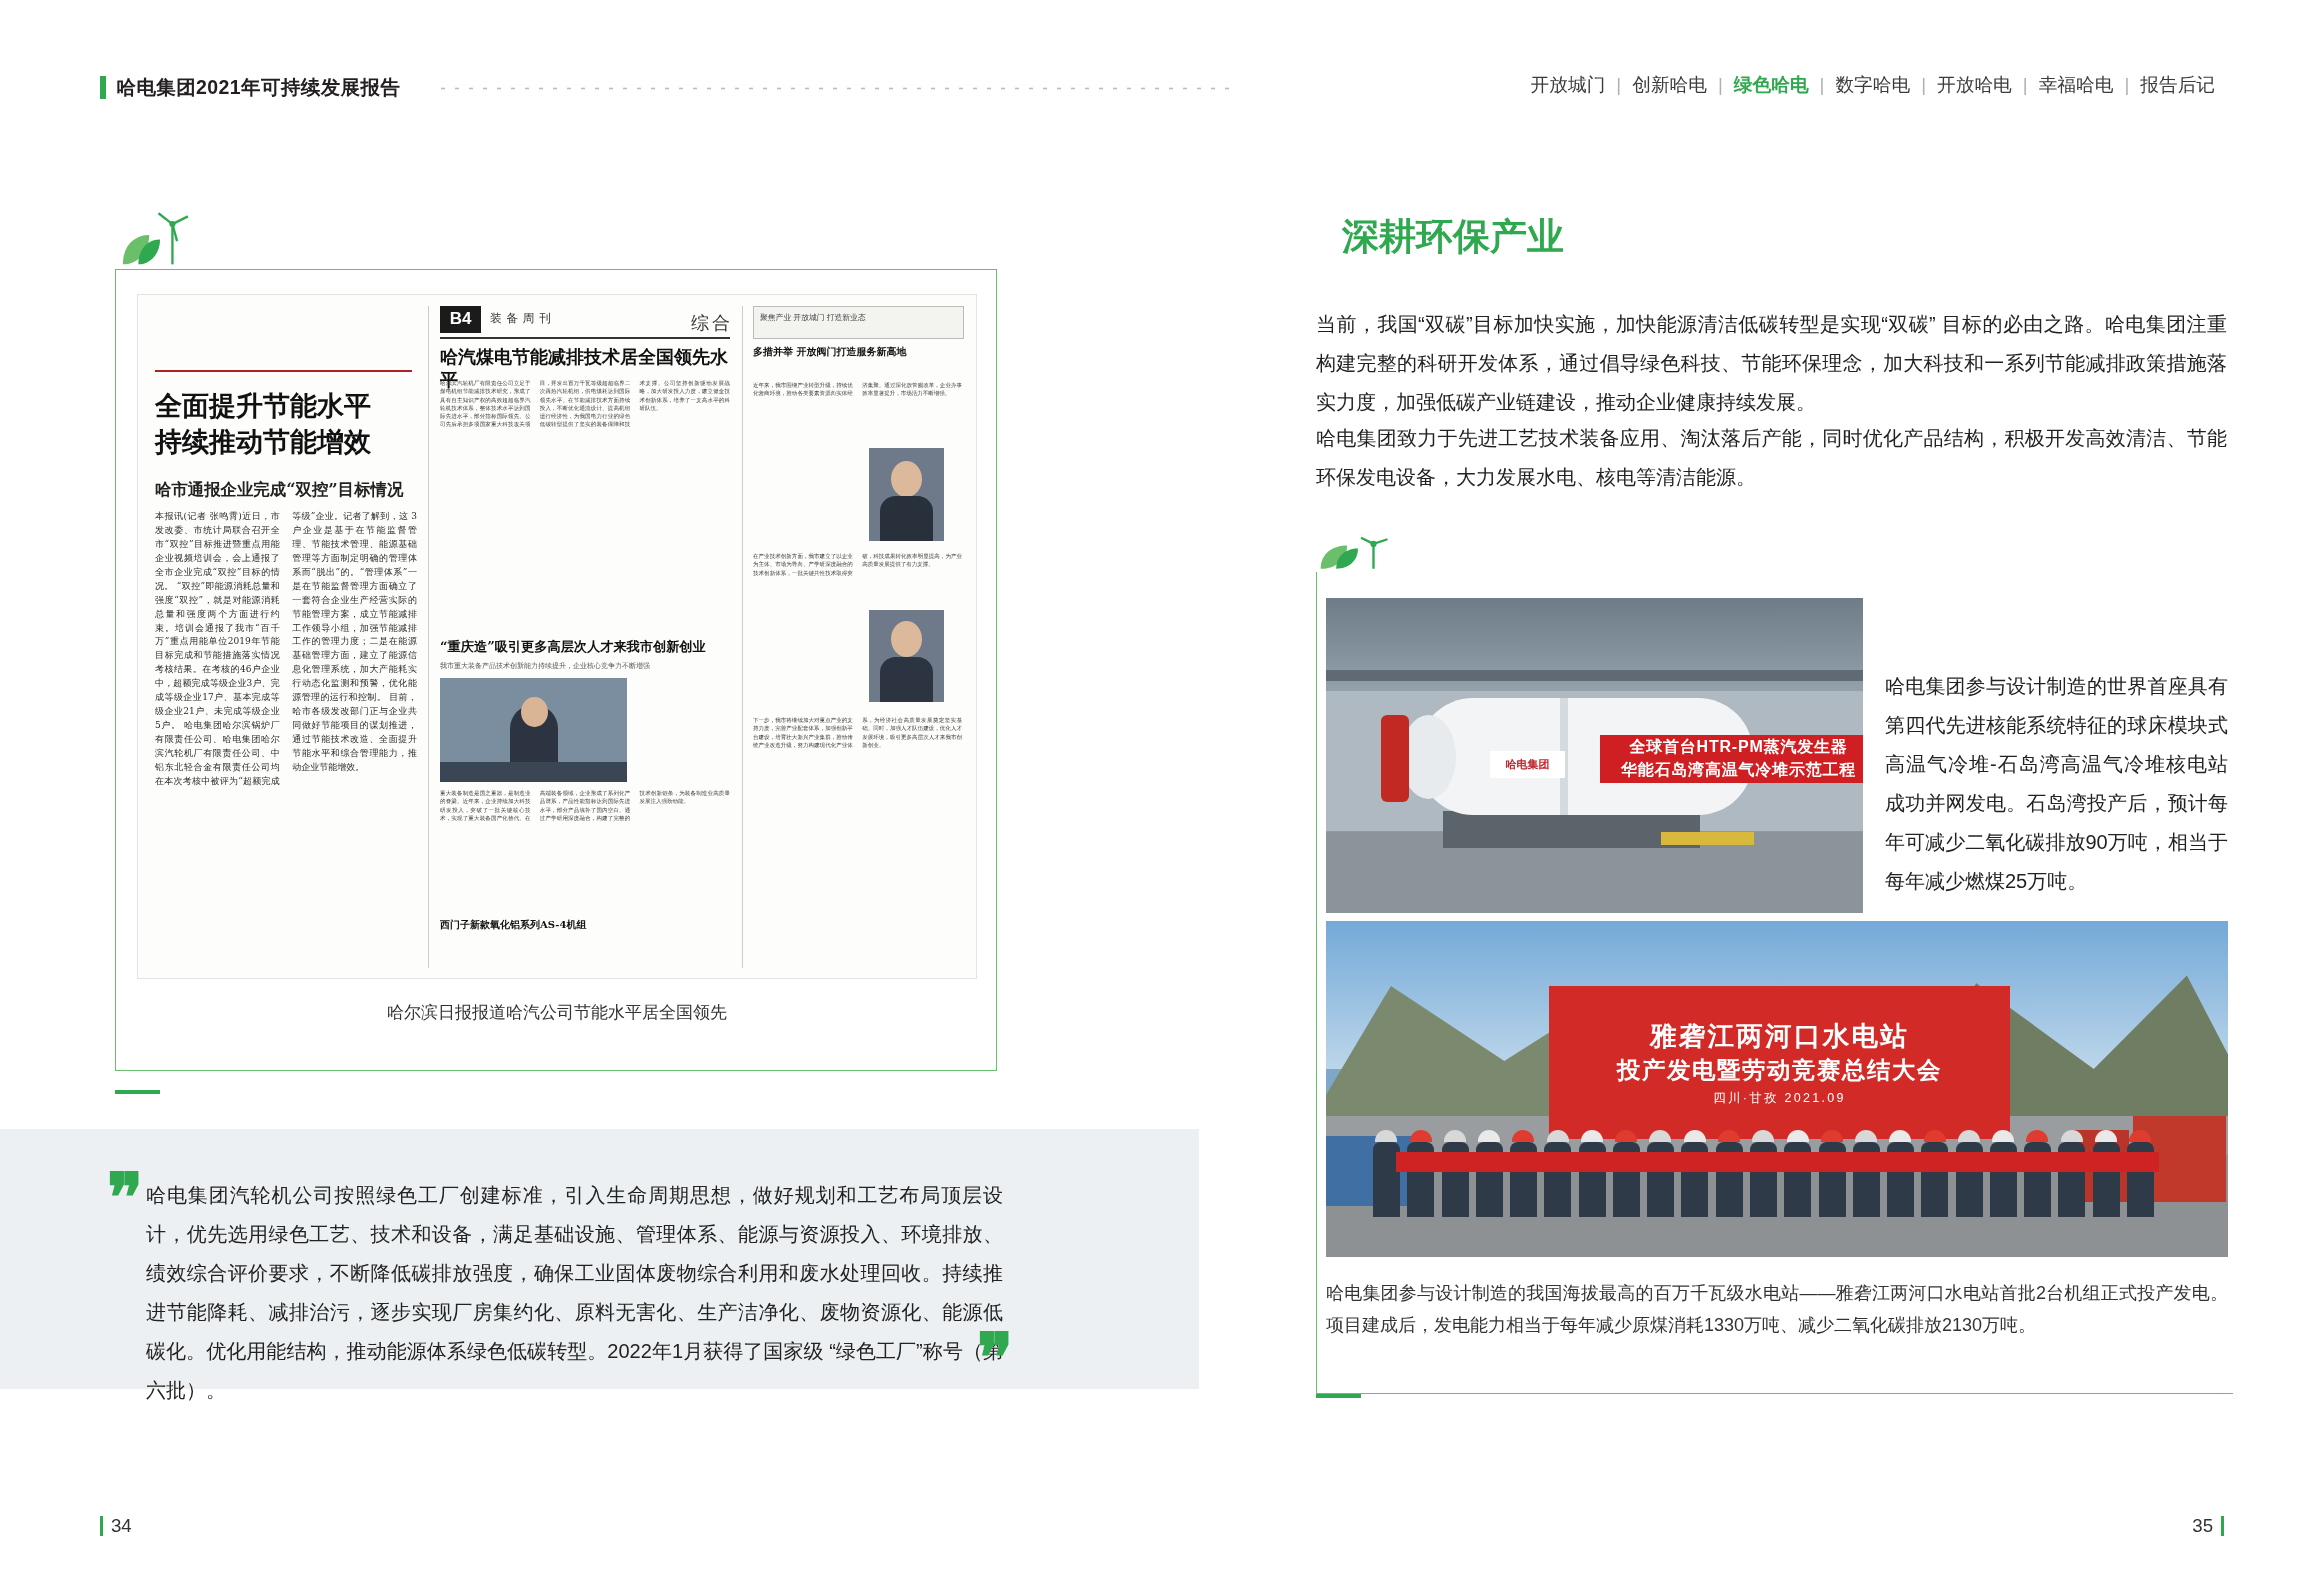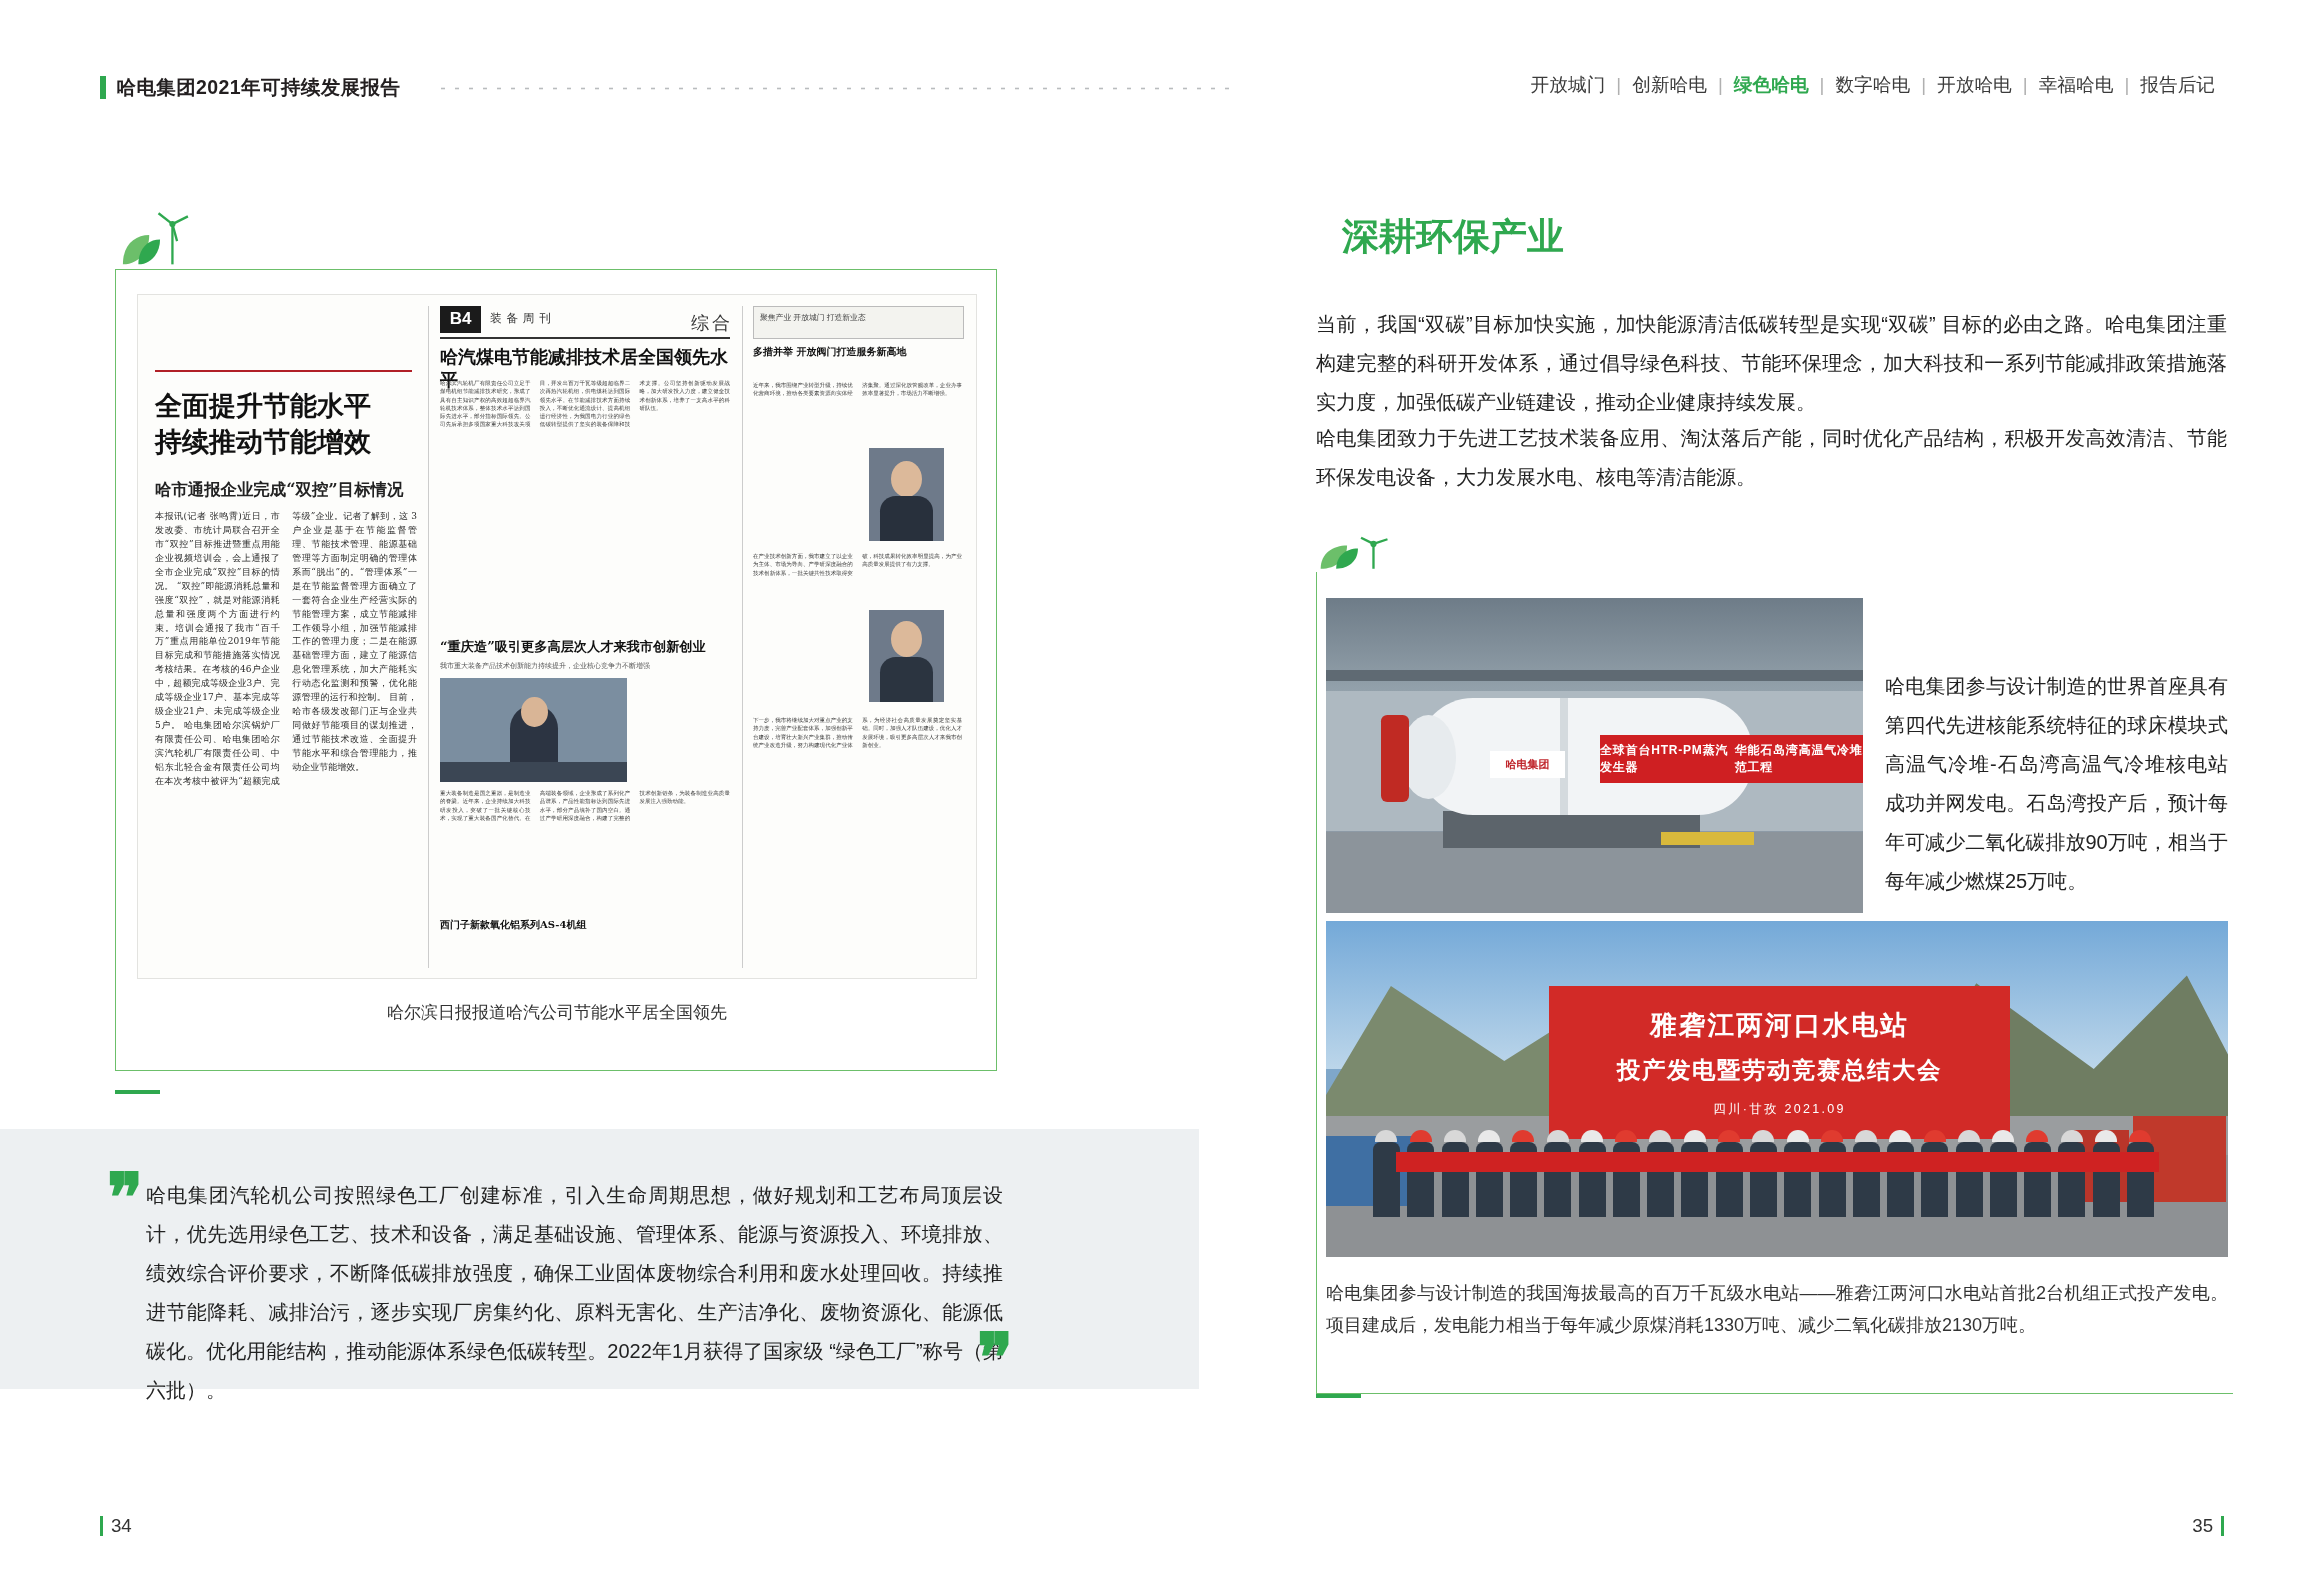--- a/index.html
+++ b/index.html
@@ -212,39 +212,39 @@
   .p1-ceiling{position:absolute;left:0;top:0;width:537px;height:93px;background:linear-gradient(#6e7c88,#93a1ab);}
   .p1-wall{position:absolute;left:0;top:93px;width:537px;height:140px;background:#aeb9c1;}
   .p1-floor{position:absolute;left:0;top:234px;width:537px;height:81px;background:#8c949b;}
   .p1-vessel{position:absolute;left:92px;top:100px;width:335px;height:117px;background:#f2f4f6;border-radius:55px;}
   .p1-vnose{position:absolute;left:75px;top:117px;width:55px;height:84px;background:#e7ebee;border-radius:50%;}
   .p1-band{position:absolute;left:234px;top:100px;width:7.8px;height:117px;background:#d4dade;}
   .p1-red{position:absolute;left:55px;top:117px;width:28px;height:87px;background:#c02a23;border-radius:6.2px;}
   .p1-support{position:absolute;left:117px;top:213px;width:257px;height:37px;background:#5c646b;}
   .p1-banner{
     position:absolute;left:274px;top:137px;width:277px;height:48px;background:#cf1f22;color:#fff;
-    display:flex;flex-direction:row;justify-content:center;align-items:center;gap:2.3px;
-    font-size:12px;font-weight:bold;letter-spacing:0.8px;
+    display:flex;flex-direction:column;justify-content:center;align-items:center;gap:2.3px;
+    font-size:16px;font-weight:bold;letter-spacing:0.8px;
   }
   .p1-logo{
     position:absolute;left:164px;top:153px;width:75px;height:26.5px;background:#ffffff;
     display:flex;align-items:center;justify-content:center;font-size:11px;color:#c0272d;font-weight:bold;
   }
   .p1-crane{position:absolute;left:0;top:72px;width:537px;height:11px;background:#5f6a73;}
   .p1-yellow{position:absolute;left:335px;top:234px;width:93px;height:12.5px;background:#d9b93c;}
 
   
   .p2-sky{position:absolute;left:0;top:0;width:902px;height:148px;background:linear-gradient(#74a9d8,#bcd6ea);}
   .p2-mtn-l{position:absolute;left:-31px;top:47px;width:436px;height:179px;background:#7b8a6e;clip-path:polygon(0 100%,22% 10%,48% 52%,70% 18%,100% 100%);}
   .p2-mtn-r{position:absolute;left:545px;top:31px;width:405px;height:195px;background:#6f7d62;clip-path:polygon(0 100%,26% 16%,55% 60%,78% 12%,100% 100%);}
   .p2-ground{position:absolute;left:0;top:195px;width:902px;height:142px;background:#9a9d9f;}
   .p2-stage{position:absolute;left:0;top:234px;width:902px;height:103px;background:#8e9194;}
   .p2-banner{
     position:absolute;left:223px;top:65px;width:461px;height:153px;background:#d22a27;
-    display:flex;flex-direction:column;align-items:center;justify-content:center;gap:11px;color:#fff;
+    display:flex;flex-direction:column;align-items:center;justify-content:center;color:#fff;
   }
   .p2-banner .l1{font-size:26.5px;font-weight:bold;letter-spacing:2.3px;}
   .p2-banner .l2{font-size:23.4px;font-weight:bold;letter-spacing:1.6px;}
   .p2-banner .l3{font-size:12.5px;letter-spacing:2.3px;margin-top:4.7px;}
   .p2-crowd{position:absolute;left:47px;top:195px;width:810px;height:101px;}
   .p2-crowd .p{position:absolute;bottom:0;width:26.5px;height:75px;background:#2e3a47;border-radius:7.8px 7.8px 0 0;}
   .p2-crowd .h{position:absolute;width:22px;height:12.5px;border-radius:11px 11px 0 0;}
   .p2-redband{position:absolute;left:70px;top:231px;width:763px;height:20px;background:#cf2222;}
   .p2-truck{position:absolute;left:807px;top:195px;width:93px;height:86px;background:#c0392b;}
   .p2-truck2{position:absolute;left:748px;top:209px;width:55px;height:72px;background:#b9352a;}

